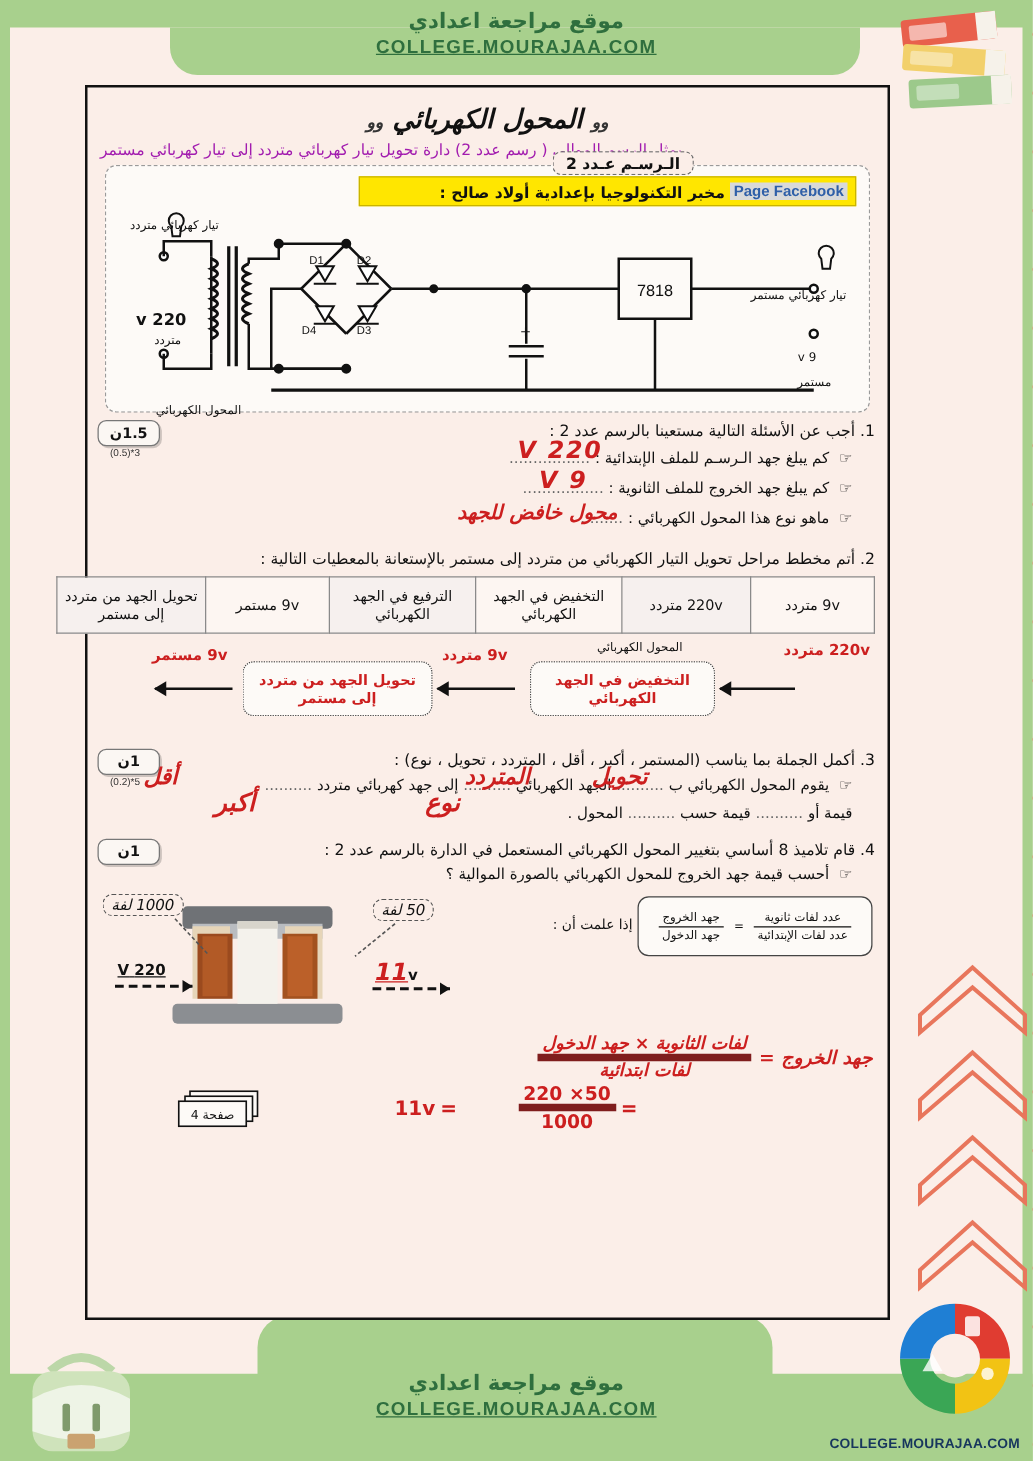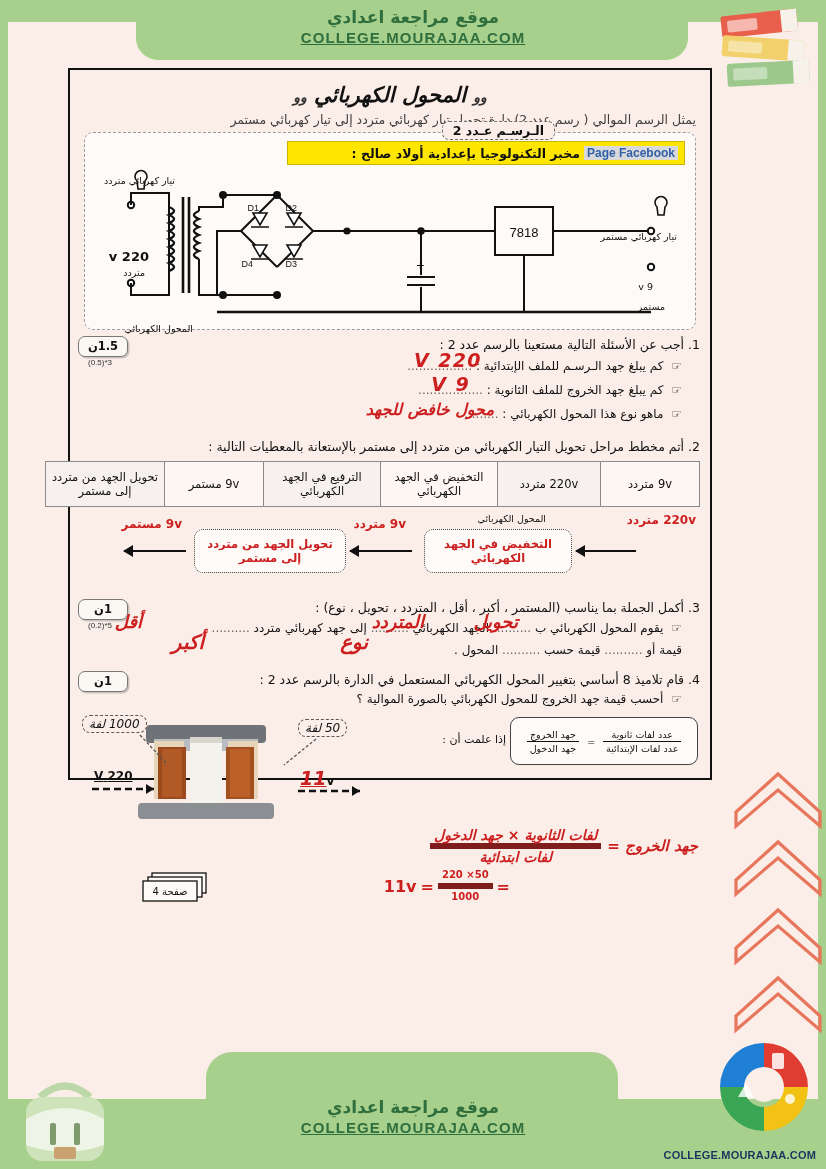--- a/index.html
+++ b/index.html
@@ -58,32 +58,32 @@
   .logo-url{
     position:absolute;right:10px;bottom:8px;font-size:11px;font-weight:bold;
     color:#17365d;letter-spacing:.2px;z-index:8;
     font-family:"Liberation Sans",sans-serif;
   }
   
   .chevrons{position:absolute;right:0px;top:760px;width:92px;height:290px;z-index:3;}
 
   
   .sheet{
-    position:absolute;left:68px;top:68px;width:644px;height:712px;
+    position:absolute;left:68px;top:68px;width:644px;height:988px;
     border:2.5px solid #111;background:#fbeee8;box-sizing:border-box;
     padding:6px 10px 0 10px;
   }
   .sheet-title{
     text-align:center;font-size:21px;color:#111;font-weight:bold;
     font-family:"DejaVu Serif","Liberation Serif",serif;
     letter-spacing:1px;margin:6px 0 2px 0;font-style:italic;
   }
   .sheet-title .deco{font-size:14px;color:#333;}
   .intro{
-    font-size:12.5px;color:#404040;text-align:right;margin:4px 4px 4px 0;line-height:17px;
+    font-size:12.5px;color:#a21caf;text-align:left;margin:4px 4px 4px 0;line-height:17px;
   }
 
   
   .figbox{
     position:relative;margin:2px 4px 6px 4px;height:196px;
     border:1.6px dashed #9a9a9a;border-radius:9px;background:#fdfaf7;
   }
   .fig-tag{
     position:absolute;right:140px;top:-12px;background:#fbeee8;
     border:1.4px dashed #6f6f6f;border-radius:7px;padding:1px 10px;
@@ -497,21 +497,21 @@
         <span class="num">لفات الثانوية × جهد الدخول</span>
         <span class="den">لفات ابتدائية</span>
       </span>
     </div>
   </div>
 
   <div class="ansline" style="height:46px;">
     <div class="calc">
       <span>11v</span>
       <span>=</span>
-      <span class="redfrac" style="font-size:10px;">
+      <span class="redfrac" style="font-size:15px;margin-left:45px;">
         <span class="num">220 ×50</span>
         <span class="den">1000</span>
       </span>
       <span>=</span>
     </div>
 
     <div class="pagestack">
       <svg viewBox="0 0 72 32" width="72" height="32">
         <rect x="12" y="2" width="54" height="20" fill="#fdfaf7" stroke="#111" stroke-width="1.3"></rect>
         <rect x="8" y="6" width="54" height="20" fill="#fdfaf7" stroke="#111" stroke-width="1.3"></rect>

